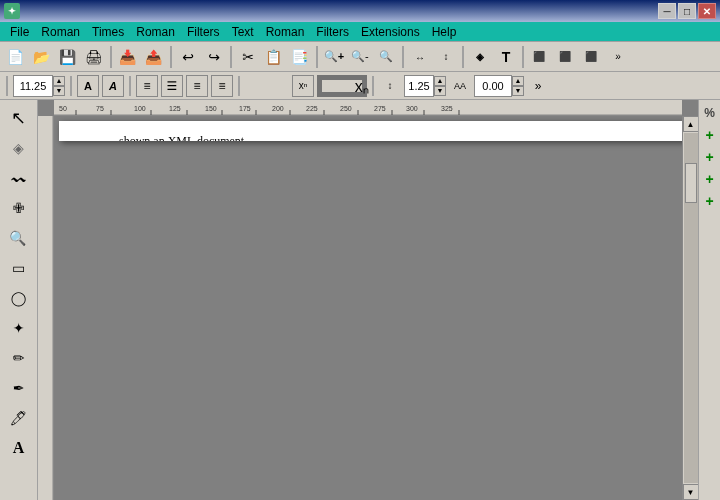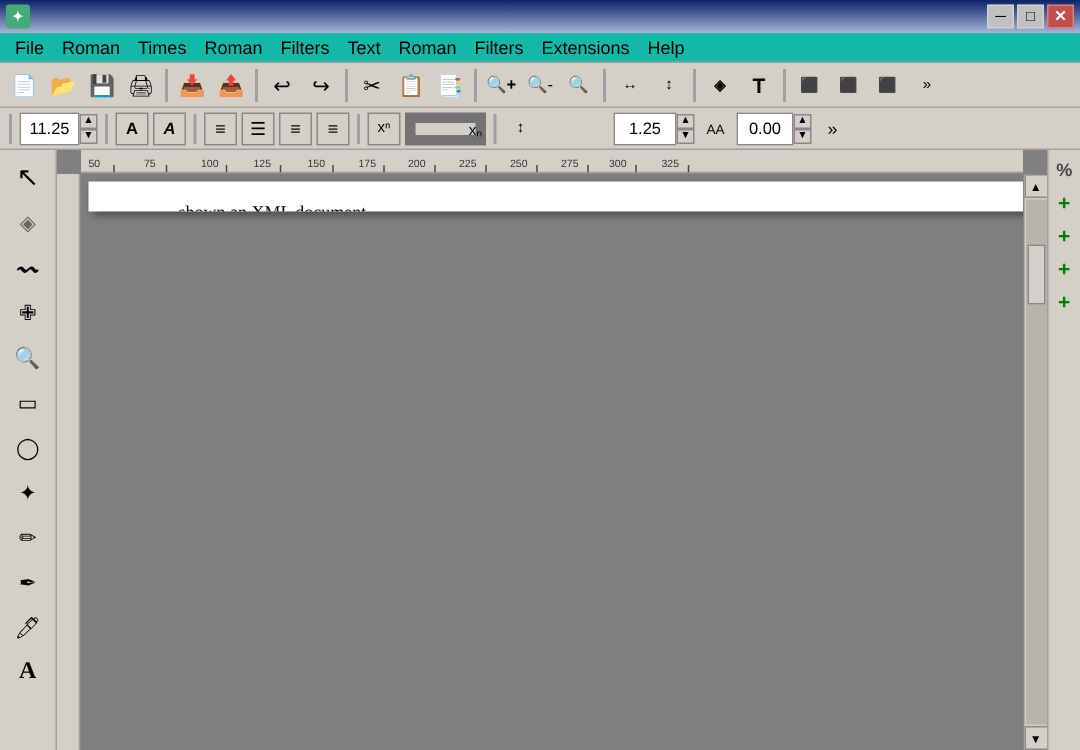--- a/index.html
+++ b/index.html
@@ -303,26 +303,26 @@
   </div>
   <div class="tb-separator" style="height:20px;"></div>
   <div class="font-tb-btn" style="font-size:11px;">A</div>
   <div class="font-tb-btn" style="font-size:11px; font-style:italic;">A</div>
   <div class="tb-separator" style="height:20px;"></div>
   <div class="font-tb-icon" style="border:1px solid #888;">≡</div>
   <div class="font-tb-icon" style="border:1px solid #888;">☰</div>
   <div class="font-tb-icon" style="border:1px solid #888;">≡</div>
   <div class="font-tb-icon" style="border:1px solid #888;">≡</div>
   <div class="tb-separator" style="height:20px;"></div>
-  <div class="font-tb-icon" style="font-size:10px; border:1px solid #888;">xⁿ</div>
-  <div class="font-tb-icon" style="font-size:10px; border:7px solid #737373;padding-left:40px;">xₙ</div>
+  <div class="font-tb-icon" style="font-size:10px; border:1px solid #888;margin-left:47px;">xⁿ</div>
+  <div class="font-tb-icon" style="font-size:16px; border:5px solid #737373;padding-left:40px;">xₙ</div>
   <div class="tb-separator" style="height:20px;"></div>
   <div class="font-tb-icon" style="font-size:10px;">↕</div>
   <div class="spin-box">
-    <input type="text" class="spin-input" value="1.25" style="width: 42px; margin-left: 48px;">
+    <input type="text" class="spin-input" value="1.25" style="width: 30px;">
     <div class="spin-arrows">
       <div class="spin-arrow">▲</div>
       <div class="spin-arrow">▼</div>
     </div>
   </div>
   <div class="font-tb-icon" style="font-size:9px;">AA</div>
   <div class="spin-box">
     <input type="text" class="spin-input" value="0.00" style="width: 38px;">
     <div class="spin-arrows">
       <div class="spin-arrow">▲</div>

